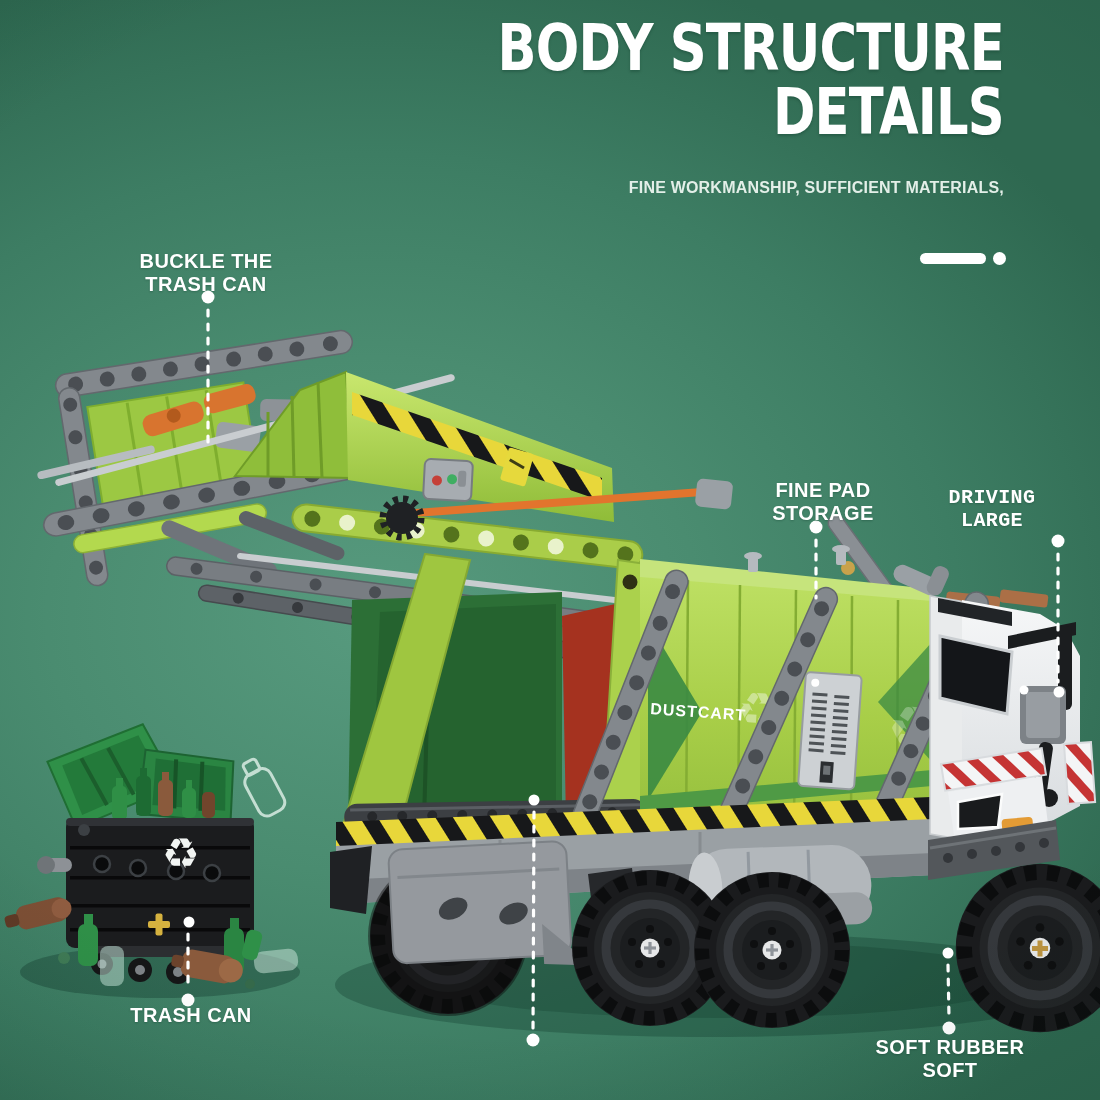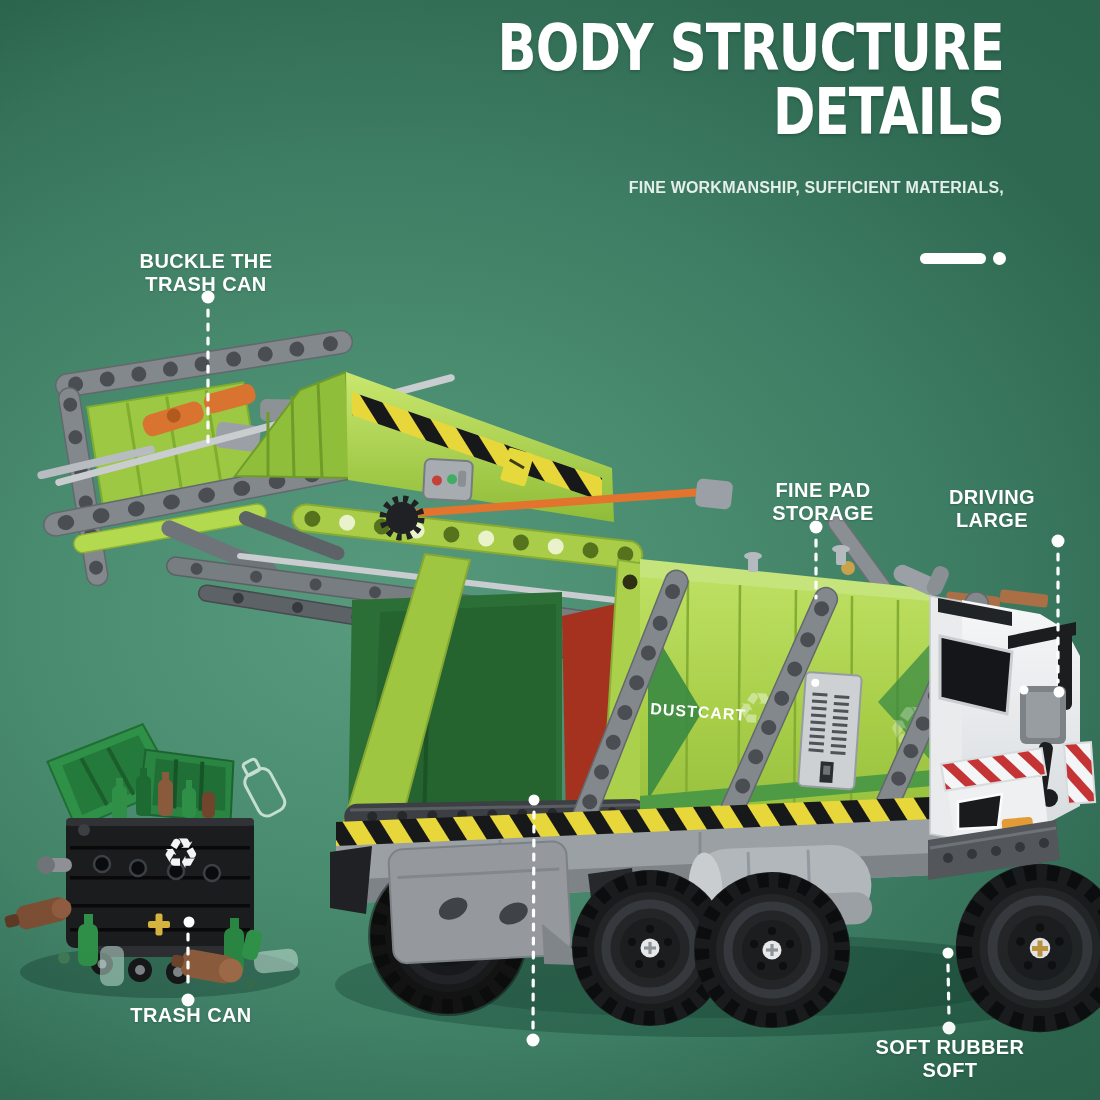--- a/index.html
+++ b/index.html
@@ -48,21 +48,21 @@
   </div>
 
   <div class="callout" style="left:206px;top:250px;">
     <div>BUCKLE THE</div>
       <div>TRASH CAN</div>
   </div>
   <div class="callout" style="left:817px;top:479px;margin-left:6px;">
     <div>FINE PAD</div>
       <div>STORAGE</div>
   </div>
-  <div class="callout" style="left:992px;top:486px;">
+  <div class="callout" style="left:992px;top:486px;font-family:Liberation Mono, monospace;">
     <div>DRIVING</div>
       <div>LARGE</div>
   </div>
   <div class="callout" style="left:191px;top:1004px;">
     <div>TRASH CAN</div>
   </div>
   <div class="callout" style="left:950px;top:1036px;">
     <div>SOFT RUBBER</div>
       <div>SOFT</div>
   </div>

